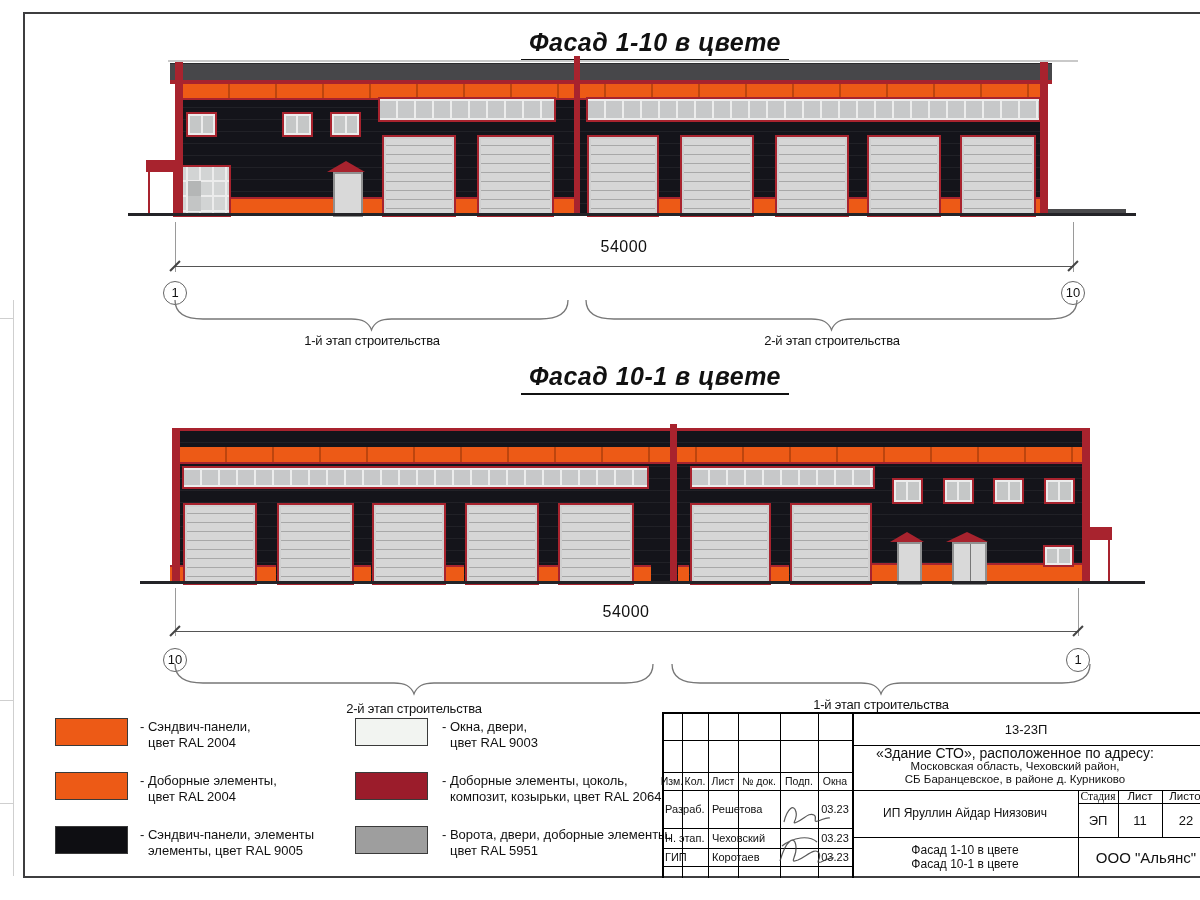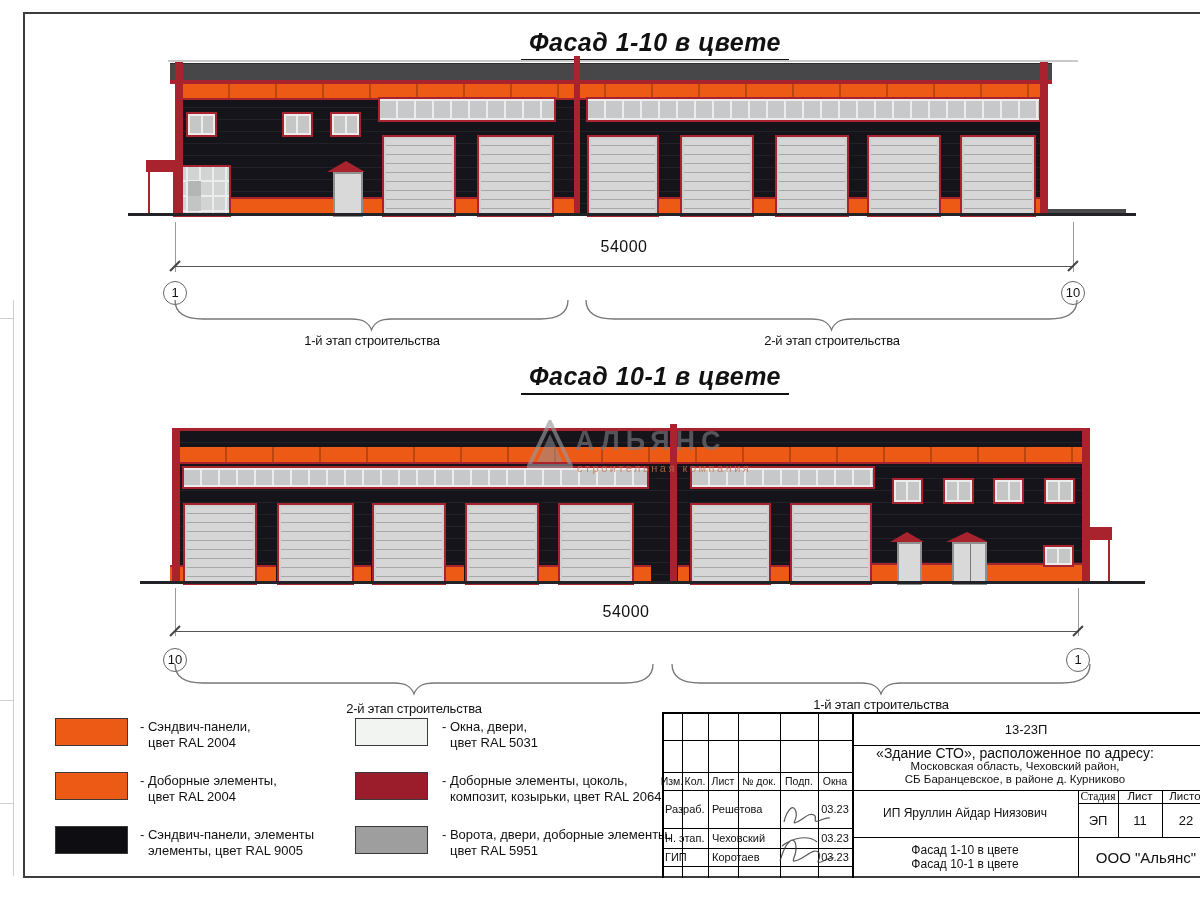--- a/index.html
+++ b/index.html
@@ -103,49 +103,41 @@
     <div class="dline" style="left:175px;top:631px;width:904px;"></div>
     <div class="tick" style="left:168px;top:630px;"></div>
     <div class="tick" style="left:1071px;top:630px;"></div>
     <div class="dtext" style="left:626px;top:603px;">54000</div>
     <div class="axis" style="left:175px;top:648px;">10</div>
     <div class="axis" style="left:1078px;top:648px;">1</div>
     <div class="stage-label" style="left:414px;top:701px;">2-й этап строительства</div>
     <div class="stage-label" style="left:881px;top:697px;">1-й этап строительства</div>
   </div>
 
-  <div class="wm" style="left:527px;top:420px;width:180px;height:60px;">
-    <svg width="46" height="48" viewBox="0 0 46 48">
-      <polygon points="23,2 44,46 2,46" fill="none" stroke="rgba(150,150,155,.65)" stroke-width="4"></polygon>
-      <polygon points="23,14 36,42 10,42" fill="rgba(150,150,155,.5)"></polygon>
-    </svg>
-    <div class="wm-name">АЛЬЯНС</div>
-    <div class="wm-tag">строительная компания</div>
-  </div>
 
   <div>
     <div class="lg-swatch" style="left: 55px; top: 718px; background: rgb(237, 90, 22);"></div>
     <div class="lg-text" style="left:140px;top:719px;">
       <div class="l1">- Сэндвич-панели,</div>
       <div class="l2">цвет RAL 2004</div>
     </div>
     <div class="lg-swatch" style="left: 55px; top: 772px; background: rgb(237, 90, 22);"></div>
     <div class="lg-text" style="left:140px;top:773px;">
       <div class="l1">- Доборные элементы,</div>
       <div class="l2">цвет RAL 2004</div>
     </div>
     <div class="lg-swatch" style="left: 55px; top: 826px; background: rgb(14, 14, 18);"></div>
     <div class="lg-text" style="left:140px;top:827px;">
       <div class="l1">- Сэндвич-панели, элементы</div>
       <div class="l2">элементы, цвет RAL 9005</div>
     </div>
     <div class="lg-swatch" style="left: 355px; top: 718px; background: rgb(242, 244, 241);"></div>
     <div class="lg-text" style="left:442px;top:719px;">
       <div class="l1">- Окна, двери,</div>
-      <div class="l2">цвет RAL 5031</div>
+      <div class="l2">цвет RAL 9003</div>
     </div>
     <div class="lg-swatch" style="left: 355px; top: 772px; background: rgb(155, 28, 43);"></div>
     <div class="lg-text" style="left:442px;top:773px;">
       <div class="l1">- Доборные элементы, цоколь,</div>
       <div class="l2">композит, козырьки, цвет RAL 2064</div>
     </div>
     <div class="lg-swatch" style="left: 355px; top: 826px; background: rgb(158, 158, 158);"></div>
     <div class="lg-text" style="left:442px;top:827px;">
       <div class="l1">- Ворота, двери, доборные элементы,</div>
       <div class="l2">цвет RAL 5951</div>

